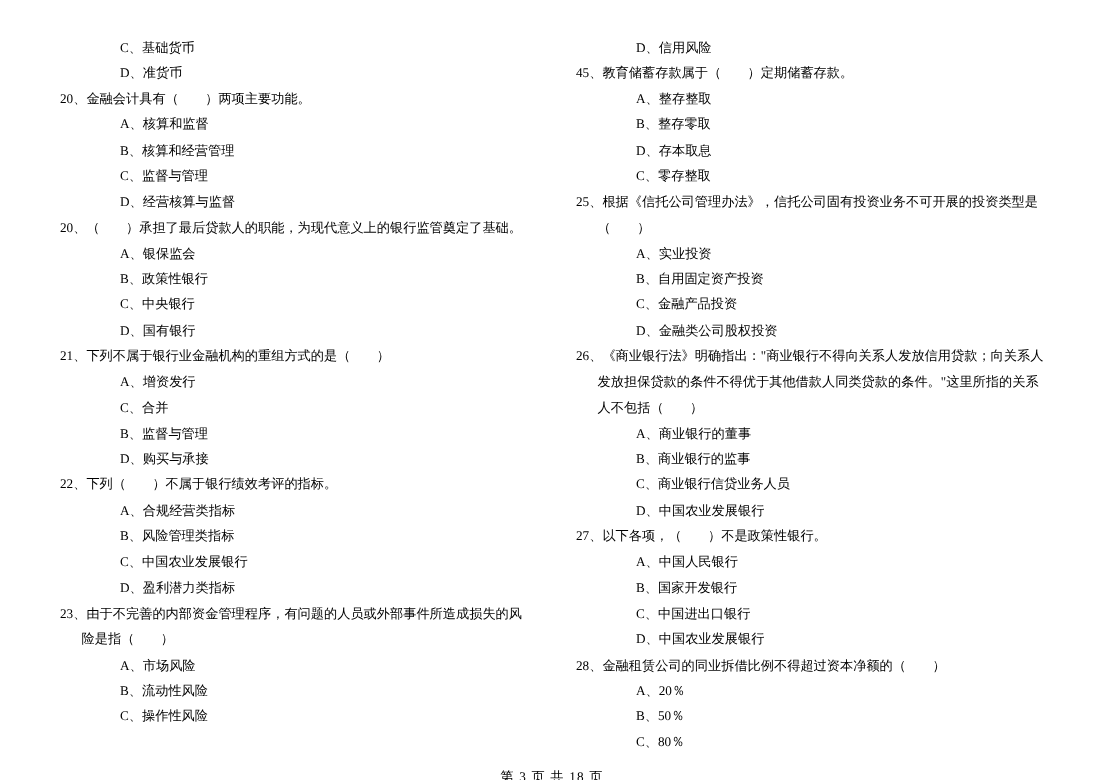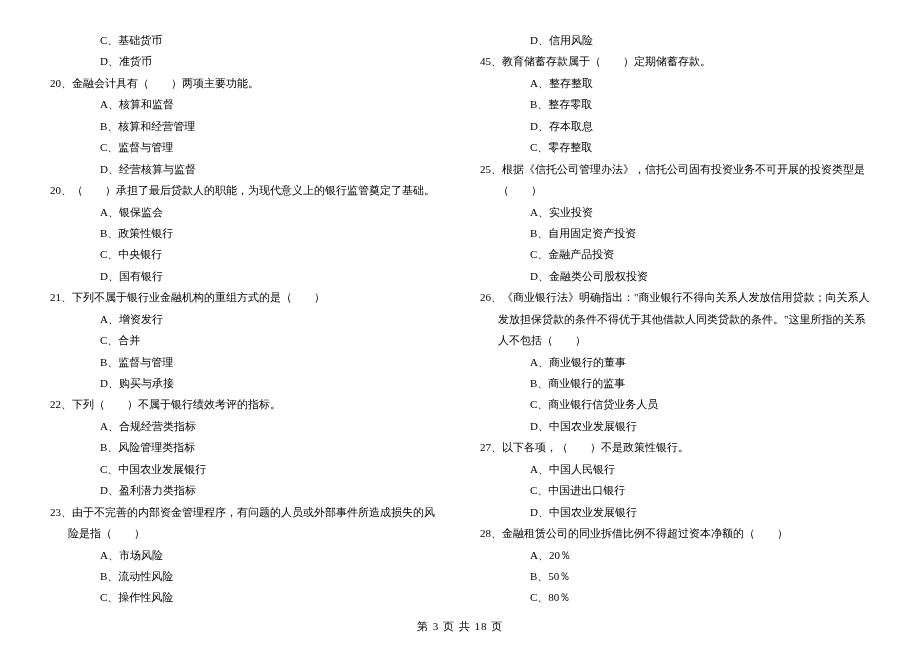--- a/index.html
+++ b/index.html
@@ -82,20 +82,21 @@
     <div class="option">B、自用固定资产投资</div>
     <div class="option">C、金融产品投资</div>
     <div class="option">D、金融类公司股权投资</div>
     <div class="question">26、《商业银行法》明确指出："商业银行不得向关系人发放信用贷款；向关系人发放担保贷款的条件不得优于其他借款人同类贷款的条件。"这里所指的关系人不包括（　　）</div>
     <div class="option">A、商业银行的董事</div>
     <div class="option">B、商业银行的监事</div>
     <div class="option">C、商业银行信贷业务人员</div>
     <div class="option">D、中国农业发展银行</div>
     <div class="question">27、以下各项，（　　）不是政策性银行。</div>
     <div class="option">A、中国人民银行</div>
+    <div class="option">B、国家开发银行</div>
     <div class="option">C、中国进出口银行</div>
     <div class="option">D、中国农业发展银行</div>
     <div class="question">28、金融租赁公司的同业拆借比例不得超过资本净额的（　　）</div>
     <div class="option">A、20％</div>
     <div class="option">B、50％</div>
     <div class="option">C、80％</div>
   </div>
 </div>
 
 <div class="footer">第 3 页 共 18 页</div>

